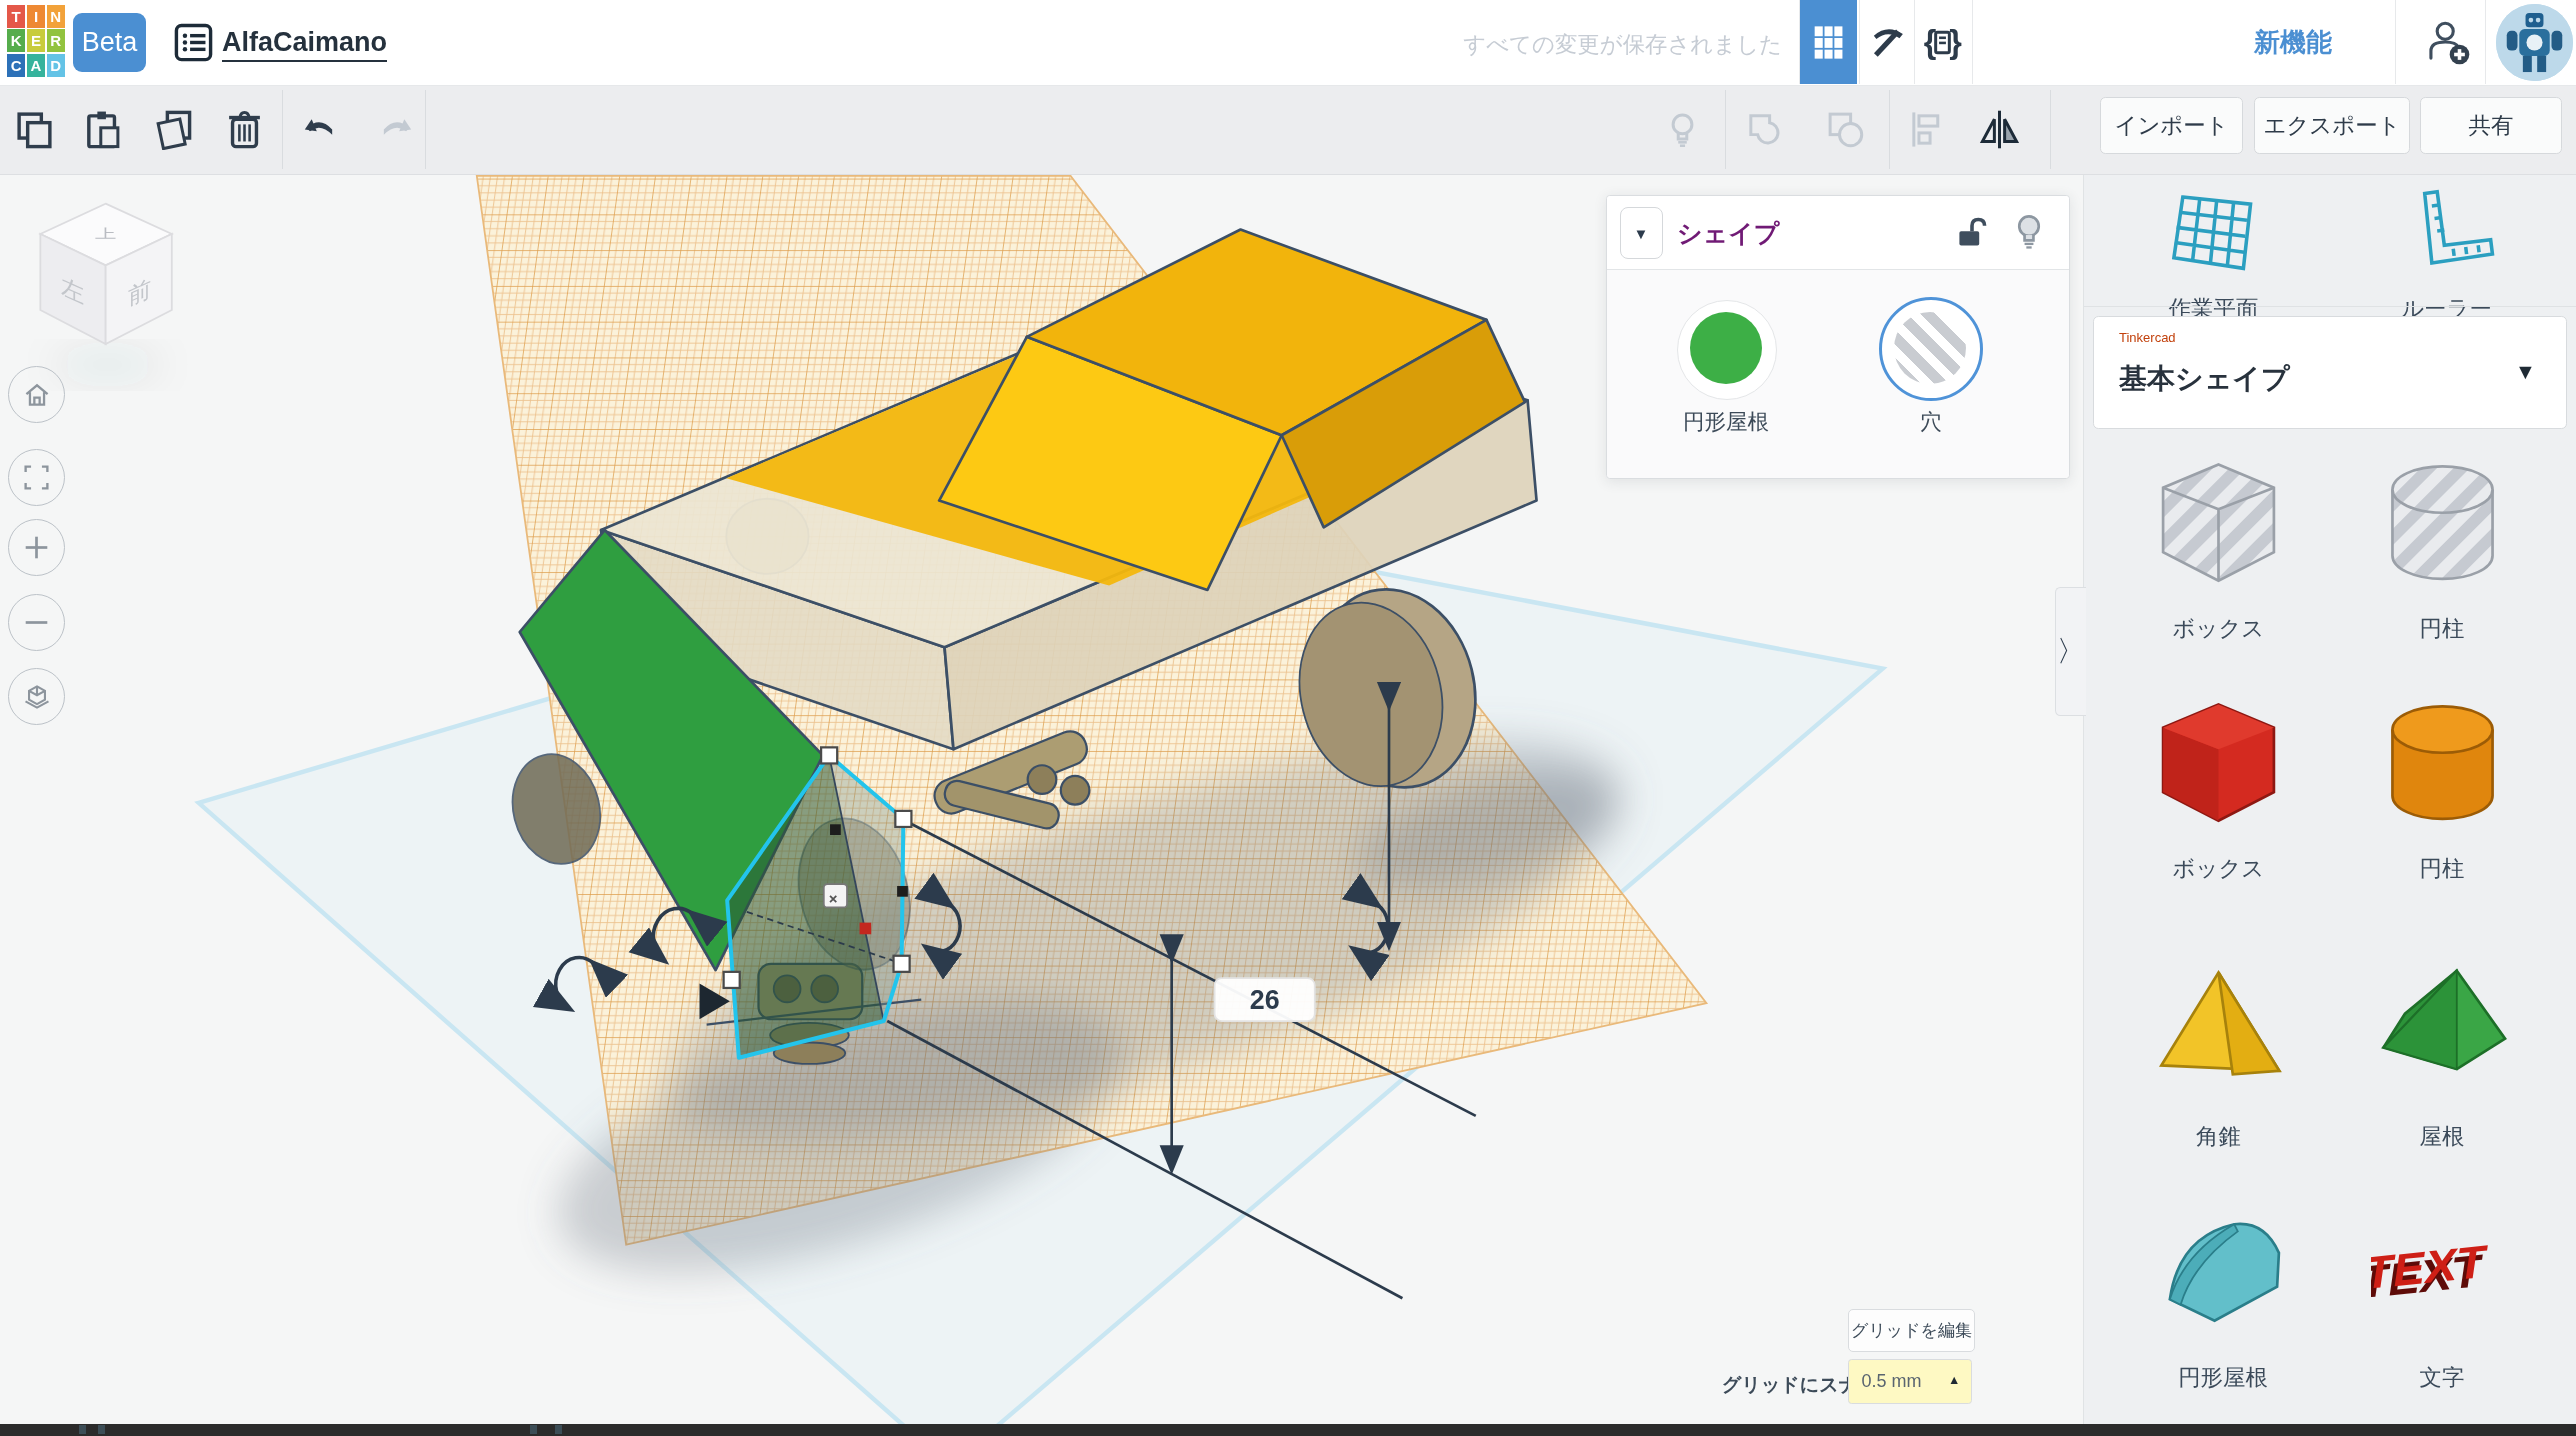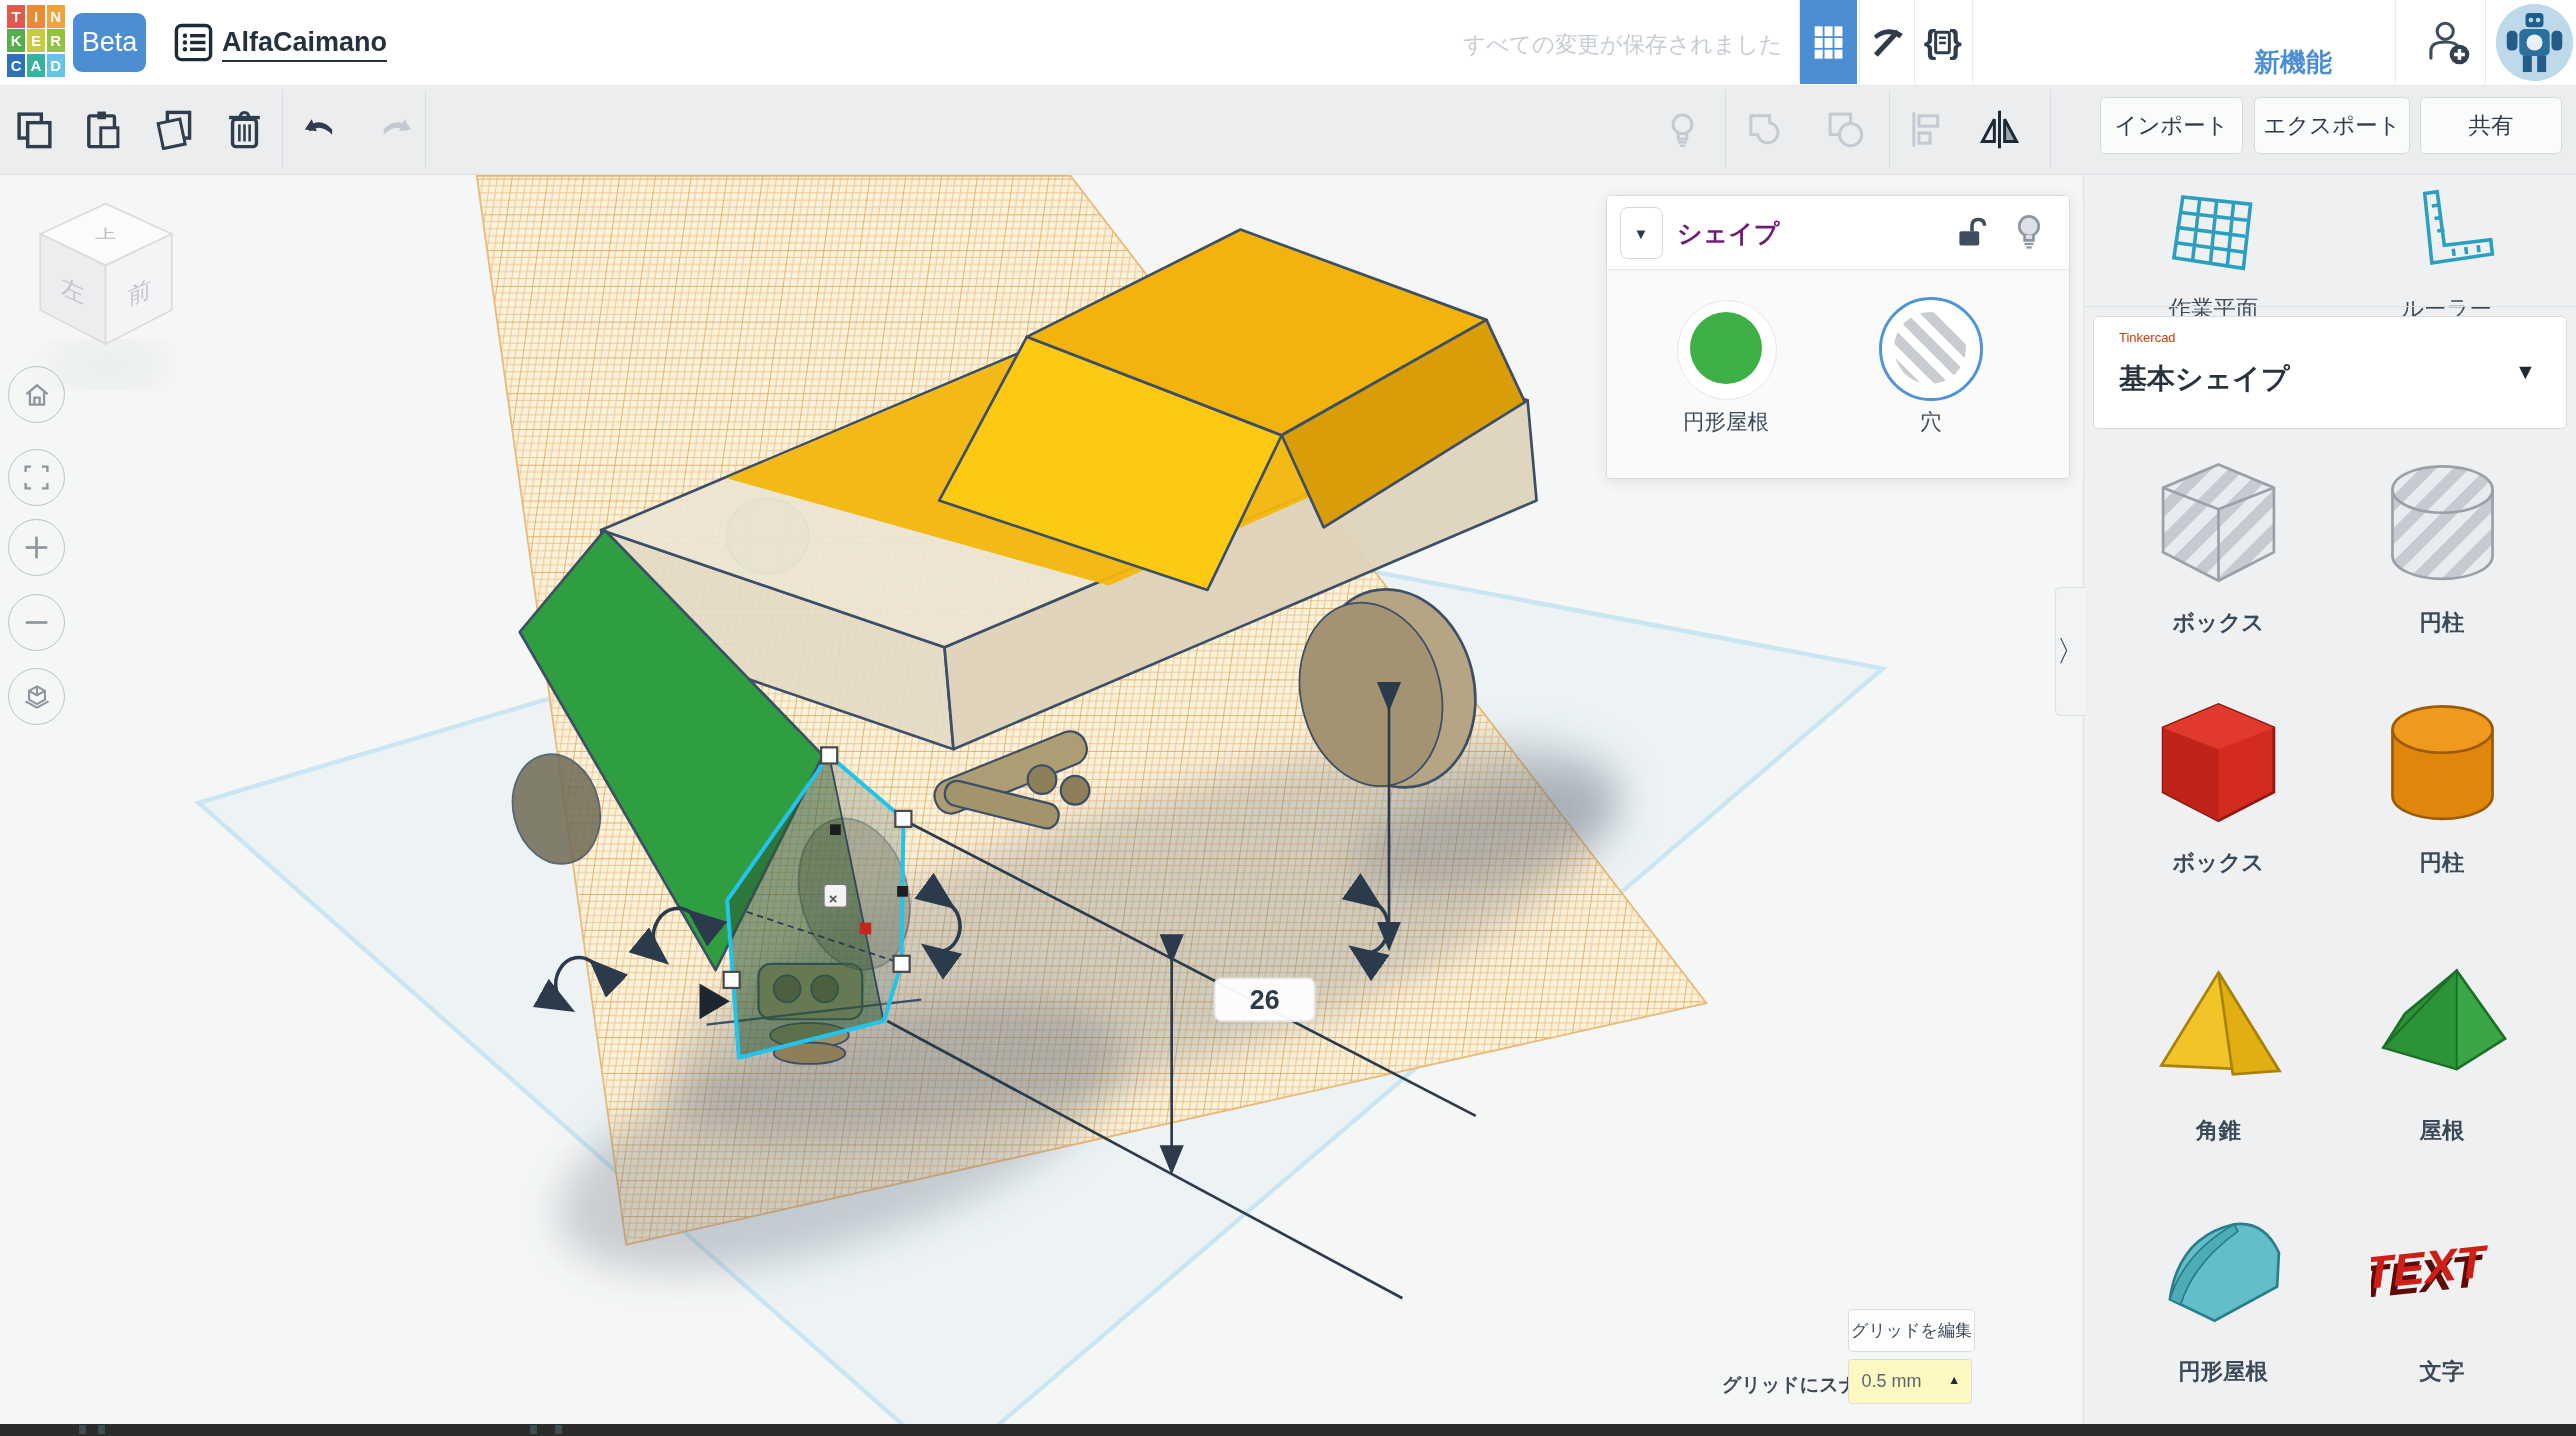--- a/index.html
+++ b/index.html
@@ -13,42 +13,42 @@
   .lt3{background:#56ad4c}.lt4{background:#c8cc3c}.lt5{background:#92c33e}
   .lt6{background:#2d71b8}.lt7{background:#36b39c}.lt8{background:#64c3e6}
   .beta{position:absolute;left:73px;top:12.5px;width:73px;height:59px;background:#4b8fd2;border-radius:9px;
     color:#fff;font-size:27px;display:flex;align-items:center;justify-content:center;}
   .doc-title{position:absolute;left:222px;top:27px;font-size:27px;font-weight:bold;color:#25313d;
     border-bottom:2.7px solid #25313d;padding-bottom:1.8px;}
   .save-status{position:absolute;right:794px;top:29px;font-size:22.4px;color:#c6ccd4;}
   .tb-sep{position:absolute;top:0;width:0.9px;height:84px;background:#e7e9eb;}
   .tb-iconbtn{position:absolute;top:0;width:57px;height:84px;display:flex;align-items:center;justify-content:center;}
   .tb-iconbtn.active{background:#4b8fd2;}
-  .newfeat{position:absolute;left:2254px;top:25px;font-size:26px;font-weight:bold;color:#4b8fd2;margin-top:20px;}
+  .newfeat{position:absolute;left:2254px;top:25px;font-size:26px;font-weight:bold;color:#4b8fd2;}
   .avatar{position:absolute;left:2496px;top:3.6px;width:77px;height:77px;border-radius:50%;background:#bdd9ea;overflow:hidden;}
   
   .toolbar{position:absolute;top:85px;left:0;width:2576px;height:89px;background:#ecedef;border-bottom:0.9px solid #dddfe2;z-index:25;}
   .tool-ic{position:absolute;top:24px;width:41px;height:41px;}
   .tl-sep{position:absolute;top:5.4px;width:0.9px;height:79px;background:#d9dcdf;}
   .tl-btn{position:absolute;top:11.6px;height:55px;background:#fafbfb;border:0.9px solid #d6d9dc;border-radius:5.4px;
     font-size:22.4px;color:#2e3b49;display:flex;align-items:center;justify-content:center;}
   
   .canvas{position:absolute;top:175px;left:0;width:2576px;height:1261px;background:#f5f6f6;overflow:hidden;}
   
   .sidebar{position:absolute;top:175px;right:0;width:492px;height:1261px;background:#eef0f2;border-left:0.9px solid #e0e3e5;z-index:20;}
   .sb-tool{position:absolute;top:10.7px;width:179px;height:134px;text-align:center;}
   .sb-tool .lbl{margin-top:7.2px;font-size:22.4px;color:#3b4a5a;}
   .sb-divider{position:absolute;left:0;top:131px;width:492px;height:0.9px;background:#dfe2e4;}
   .lib-select{position:absolute;left:9px;top:141px;width:472px;height:111px;background:#fff;border:0.9px solid #d8dbde;border-radius:5.4px;}
   .lib-brand{position:absolute;left:25px;top:12.5px;font-size:13px;color:#c2410c;}
   .lib-name{position:absolute;left:25px;top:43px;font-size:28px;font-weight:bold;color:#28323d;}
   .lib-caret{position:absolute;right:30px;top:43px;font-size:21.5px;color:#1f2a34;}
   .shape-grid{position:absolute;left:0;top:268px;width:492px;}
   .shape-tile{position:absolute;width:224px;text-align:center;}
-  .shape-tile .lbl{font-size:22.4px;font-weight:bold;color:#3b4a5a;margin-top:9px;}
+  .shape-tile .lbl{font-size:22.4px;font-weight:normal;color:#3b4a5a;margin-top:15px;}
   
   .shape-panel{position:absolute;left:1606px;top:19.7px;width:462px;height:282px;background:rgba(250,250,251,0.97);
     border:0.9px solid #dadde0;border-radius:3.6px;box-shadow:0 2.7px 12.5px rgba(40,50,60,.10);z-index:15;}
   .sp-header{position:absolute;left:0;top:0;width:100%;height:73px;background:#fff;border-bottom:0.9px solid #e2e5e7;border-radius:3.6px 3.6px 0 0;}
   .sp-caret{position:absolute;left:12.5px;top:11.6px;width:41px;height:50px;border:0.9px solid #d5d8db;border-radius:8px;background:#fff;
     display:flex;align-items:center;justify-content:center;font-size:15px;color:#2c3b4c;}
   .sp-title{position:absolute;left:70px;top:21.5px;font-size:25px;font-weight:bold;color:#701a75;}
   .swatch{position:absolute;top:104px;width:98px;height:98px;border-radius:50%;background:#fff;}
   .swatch .inner{position:absolute;left:11.6px;top:11.6px;width:72px;height:72px;border-radius:50%;}
   .sw-label{position:absolute;top:211px;width:98px;text-align:center;font-size:21.5px;color:#3c4a58;}

